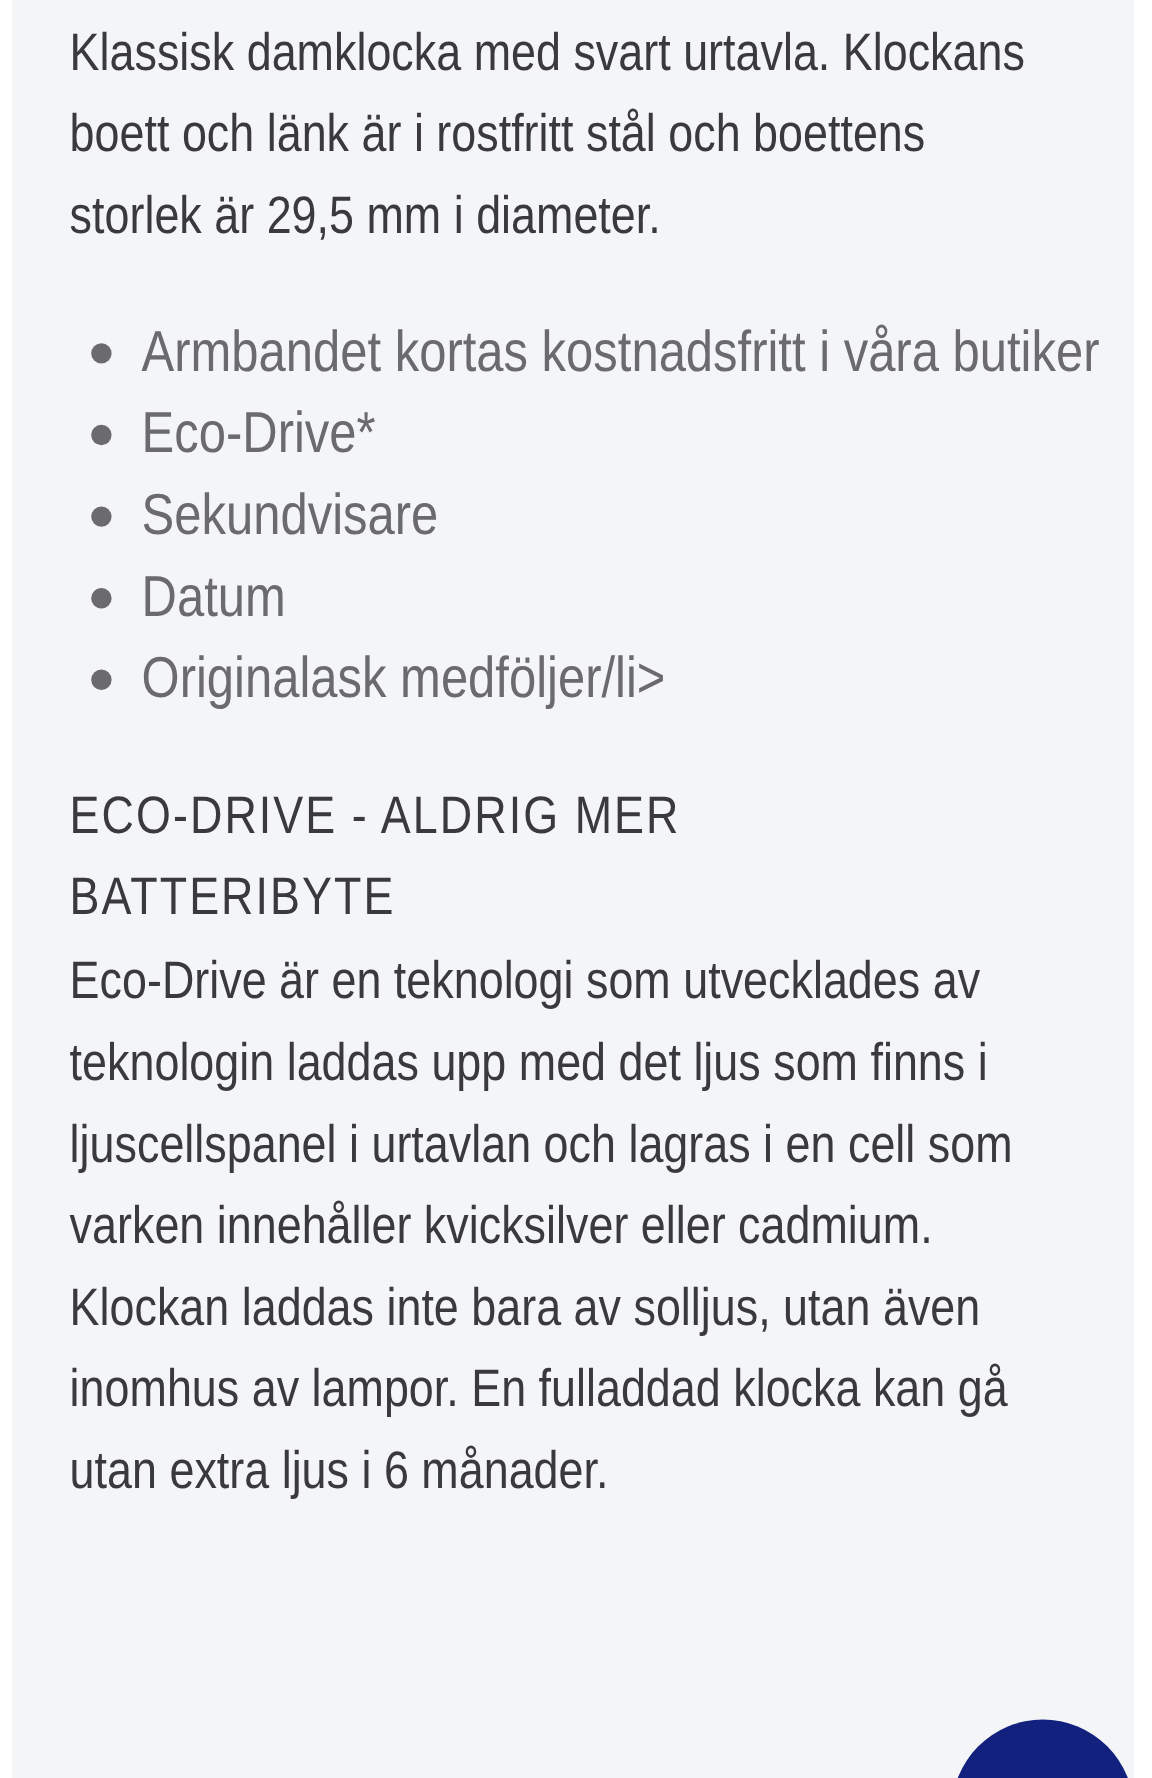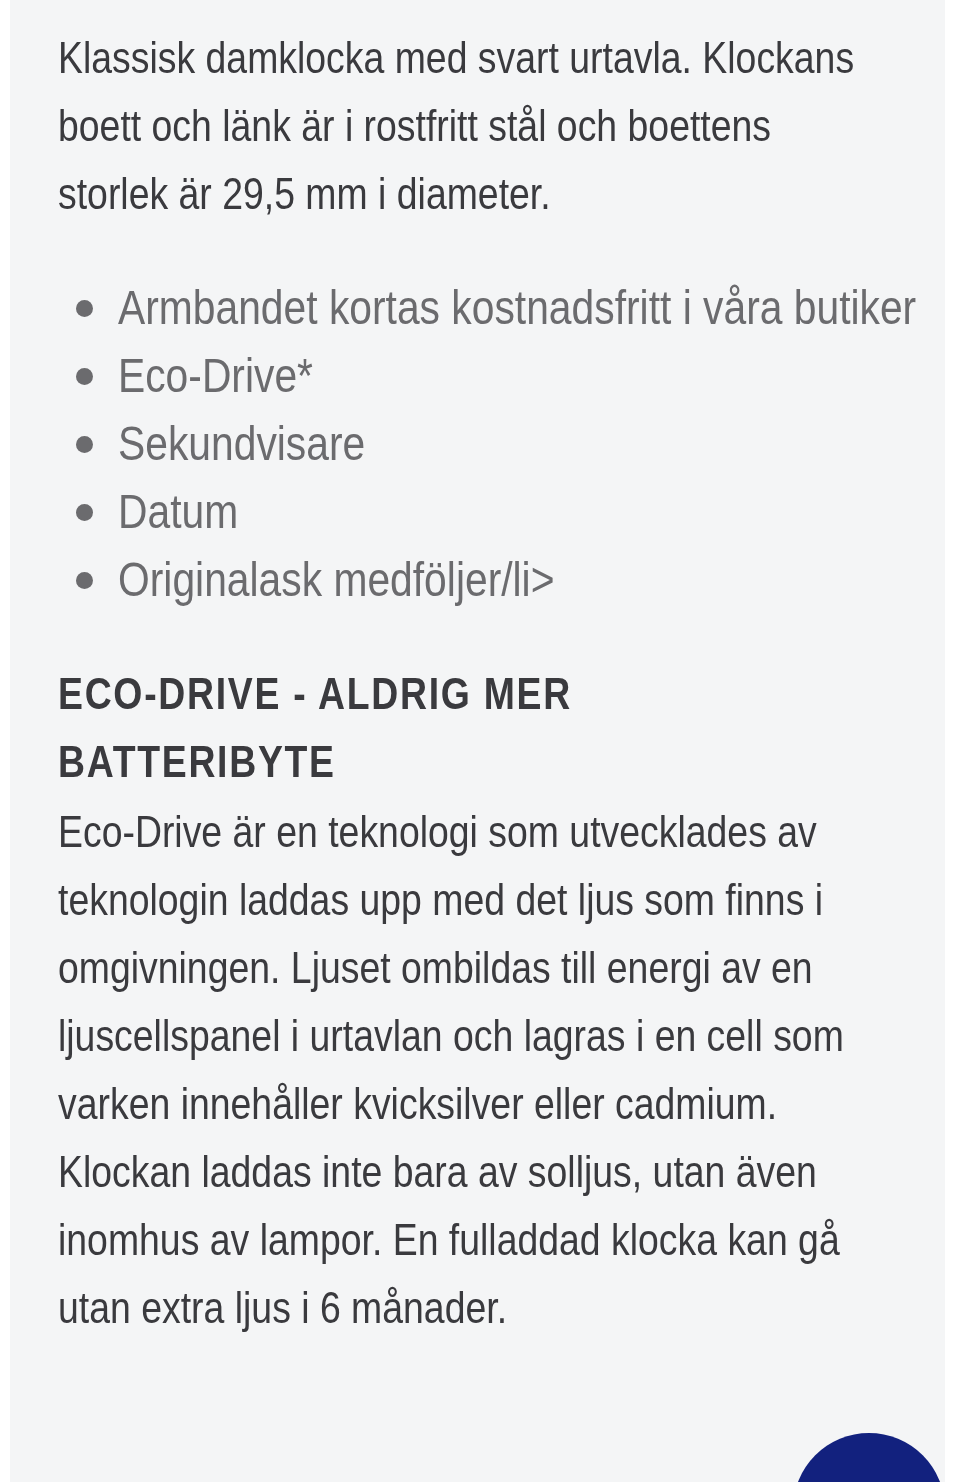--- a/index.html
+++ b/index.html
@@ -23,21 +23,21 @@
   .edge {
     position: absolute;
     top: 0; bottom: 0;
     background: #ffffff;
   }
   .edge-left { left: 0; width: 10px; }
   .edge-right { right: 0; width: 15px; }
   .content {
     position: absolute;
     left: 58px;
-    top: 24px;
+    top: 10px;
     width: 872px;
     color: var(--text-dark, #3a3a3e);
   }
   .line {
     display: block;
     height: 68px;
     line-height: 68px;
     font-size: 44px;
     white-space: nowrap;
   }
@@ -69,21 +69,21 @@
     width: 17px;
     height: 17px;
     border-radius: 50%;
     background: var(--text-gray, #6b6b6e);
   }
   .eco-heading {
     margin: 46px 0 0 0;
     font-weight: 300;
     color: var(--text-dark, #3a3a3e);
   }
-  .eco-heading .line { letter-spacing: 2px; font-weight: bold; }
+  .eco-heading .line { letter-spacing: 2px; }
   .eco-paragraph { margin: 2px 0 0 0; }
   .chat-bubble {
     position: absolute;
     left: 793px;
     top: 1433px;
     width: 152px;
     height: 152px;
     border-radius: 50%;
     background: var(--accent, #12217e);
     border: none;
@@ -141,21 +141,20 @@
     <h2 class="eco-heading">
 
     <span class="line"><span class="tline">ECO-DRIVE - ALDRIG MER</span></span>
         <span class="line"><span class="tline">BATTERIBYTE</span></span>
       </h2>
 
     <div class="eco-paragraph">
 
     <span class="line"><span class="tline">Eco-Drive är en teknologi som utvecklades av</span></span>
         <span class="line"><span class="tline">teknologin laddas upp med det ljus som finns i</span></span>
-        <span class="line"><span class="tline">omgivningen. Ljuset ombildas till energi av en</span></span>
         <span class="line"><span class="tline">ljuscellspanel i urtavlan och lagras i en cell som</span></span>
         <span class="line"><span class="tline">varken innehåller kvicksilver eller cadmium.</span></span>
         <span class="line"><span class="tline">Klockan laddas inte bara av solljus, utan även</span></span>
         <span class="line"><span class="tline">inomhus av lampor. En fulladdad klocka kan gå</span></span>
         <span class="line"><span class="tline">utan extra ljus i 6 månader.</span></span>
       </div>
 
   </div>
 
   <button class="chat-bubble" aria-label="chat"></button>

